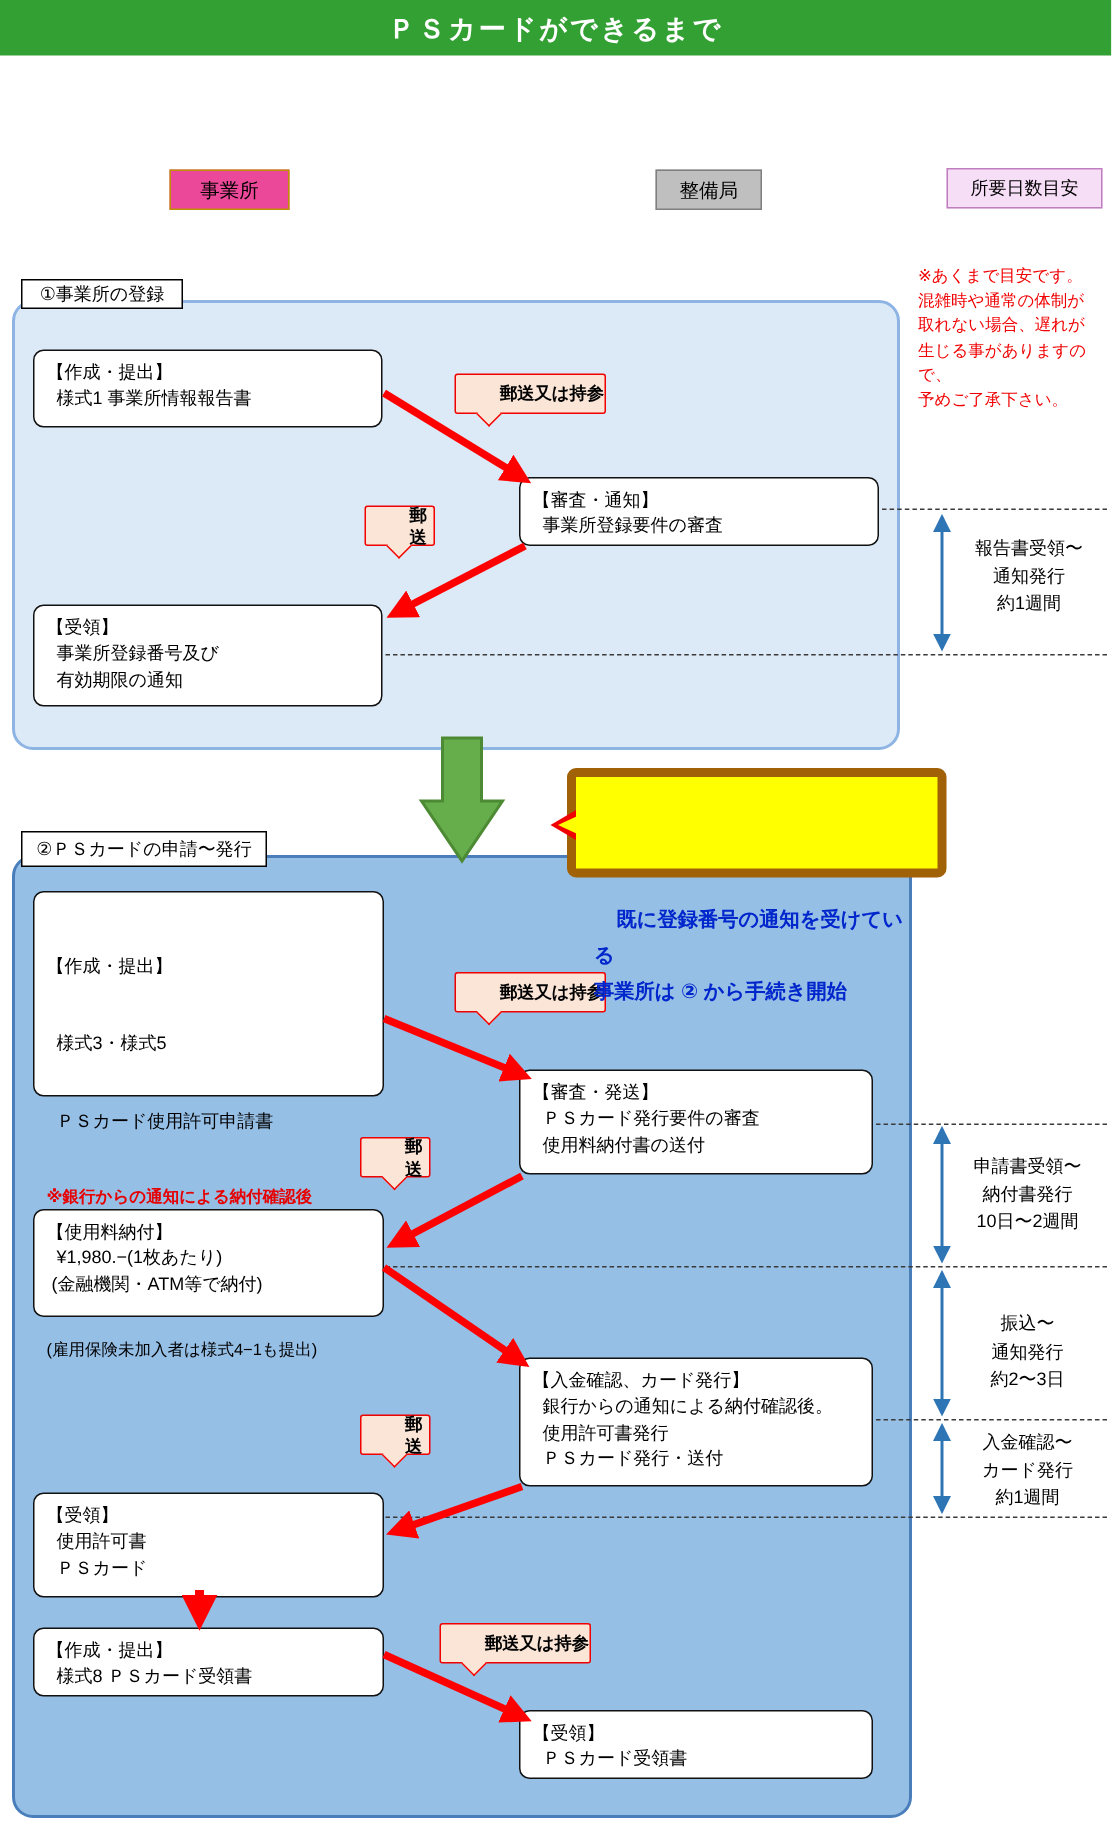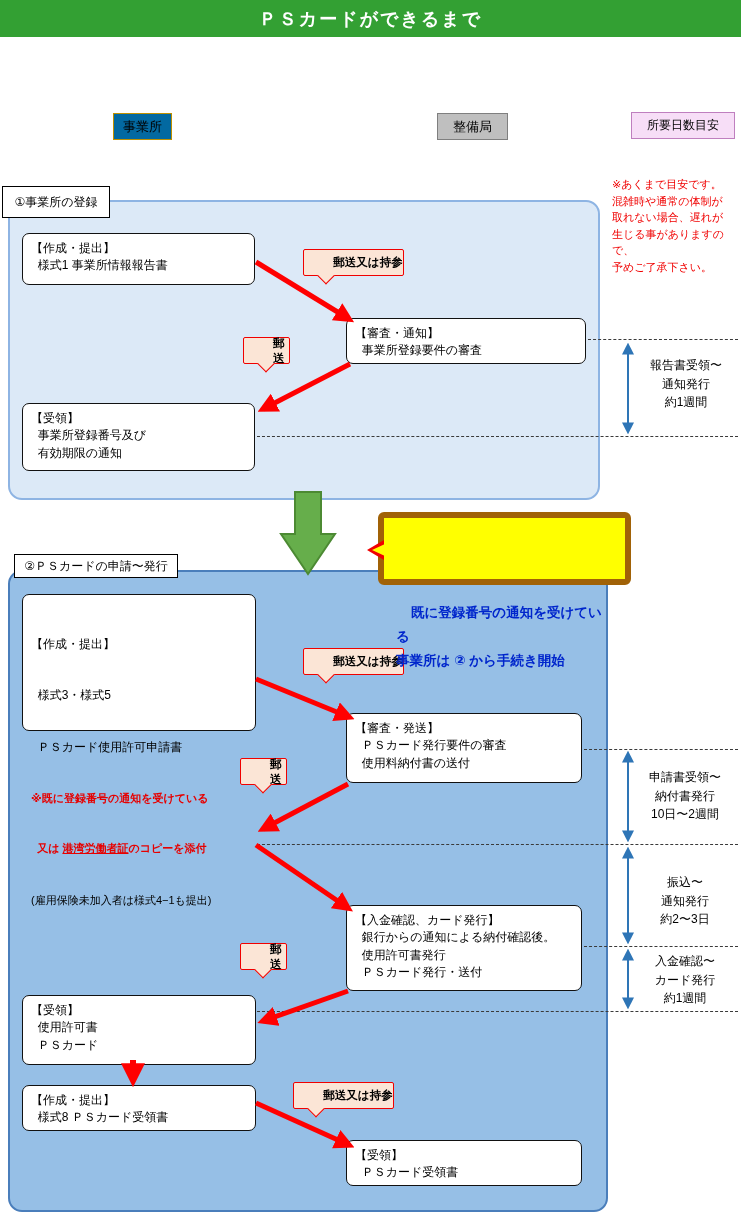--- a/index.html
+++ b/index.html
@@ -37,32 +37,32 @@
   .bd-note { font-size:11px; line-height:1.4; margin-top:2px; white-space:pre-wrap; }
   svg.overlay { position:absolute; left:0; top:0; z-index:5; pointer-events:none; }
 </style>
 </head>
 <body>
 
 <div class="page">
 
   <div class="abs header">ＰＳカードができるまで</div>
 
-  <div class="abs legend-box" style="left:113px;top:113px;width:59px;height:27px;background:#0369a1;border-color:#BF9000;">事業所</div>
+  <div class="abs legend-box" style="left:113px;top:113px;width:80px;height:27px;background:#ec4899;border-color:#BF9000;">事業所</div>
   <div class="abs legend-box" style="left:437px;top:113px;width:71px;height:27px;background:#BFBFBF;border-color:#7F7F7F;font-family:Liberation Serif, serif;">整備局</div>
   <div class="abs legend-box" style="left:631px;top:112px;width:104px;height:27px;background:#F7DEF7;border-color:#BF7FBF;font-size:12px;">所要日数目安</div>
 
   <div class="abs disclaimer" style="left:612px;top:176px;width:128px;">※あくまで目安です。
 混雑時や通常の体制が
 取れない場合、遅れが
 生じる事がありますので、
 予めご了承下さい。</div>
 
   <div class="abs sec sec1"></div>
-  <div class="abs seclabel" style="left:2px;top:186px;width:108px;height:32px;">①事業所の登録</div>
+  <div class="abs seclabel" style="left:14px;top:186px;width:108px;height:20px;">①事業所の登録</div>
 
   <div class="abs wbox" style="left:22px;top:233px;width:233px;height:52px;">【作成・提出】
   様式1 事業所情報報告書</div>
 
   <div class="abs bubble" style="left:303px;top:249px;width:101px;height:27px;">
     <span>郵送又は持参</span>
     <span class="tail"></span>
   </div>
 
   <div class="abs wbox" style="left:346px;top:318px;width:240px;height:46px;">【審査・通知】
@@ -90,39 +90,42 @@
 事業所は ② から手続き開始</span>
   </div>
 
   <div class="abs sec sec2"></div>
   <div class="abs seclabel" style="left:14px;top:554px;width:164px;height:24px;">②ＰＳカードの申請〜発行</div>
 
   <div class="abs wbox" style="left:22px;top:594px;width:234px;height:137px;">
     <div class="bd-line">【作成・提出】</div>
     <div class="bd-line">  様式3・様式5</div>
     <div class="bd-line">  ＰＳカード使用許可申請書</div>
-    <div class="bd-red">※既に登録番号の通知を受けている</div>
+    <div class="bd-red">※銀行からの通知による納付確認後</div>
     <div class="bd-red"><span>  又は </span><span class="u">港湾労働者証</span><span>のコピーを添付</span></div>
     <div class="bd-note">(雇用保険未加入者は様式4−1も提出)</div>
   </div>
 
   <div class="abs bubble" style="left:303px;top:648px;width:101px;height:27px;">
     <span>郵送又は持参</span>
     <span class="tail"></span>
   </div>
 
   <div class="abs wbox" style="left:346px;top:713px;width:236px;height:70px;">【審査・発送】
   ＰＳカード発行要件の審査
   使用料納付書の送付</div>
 
   <div class="abs bubble" style="left:240px;top:758px;width:47px;height:27px;">
     <span>郵送</span>
     <span class="tail"></span>
   </div>
 
+  <div class="abs wbox" style="left:22px;top:806px;width:234px;height:72px;">【使用料納付】
+  ¥1,980.−(1枚あたり)
+ (金融機関・ATM等で納付)</div>
 
 
   <div class="abs wbox" style="left:346px;top:905px;width:236px;height:86px;">【入金確認、カード発行】
   銀行からの通知による納付確認後。
   使用許可書発行
   ＰＳカード発行・送付</div>
 
   <div class="abs bubble" style="left:240px;top:943px;width:47px;height:27px;">
     <span>郵送</span>
     <span class="tail"></span>

